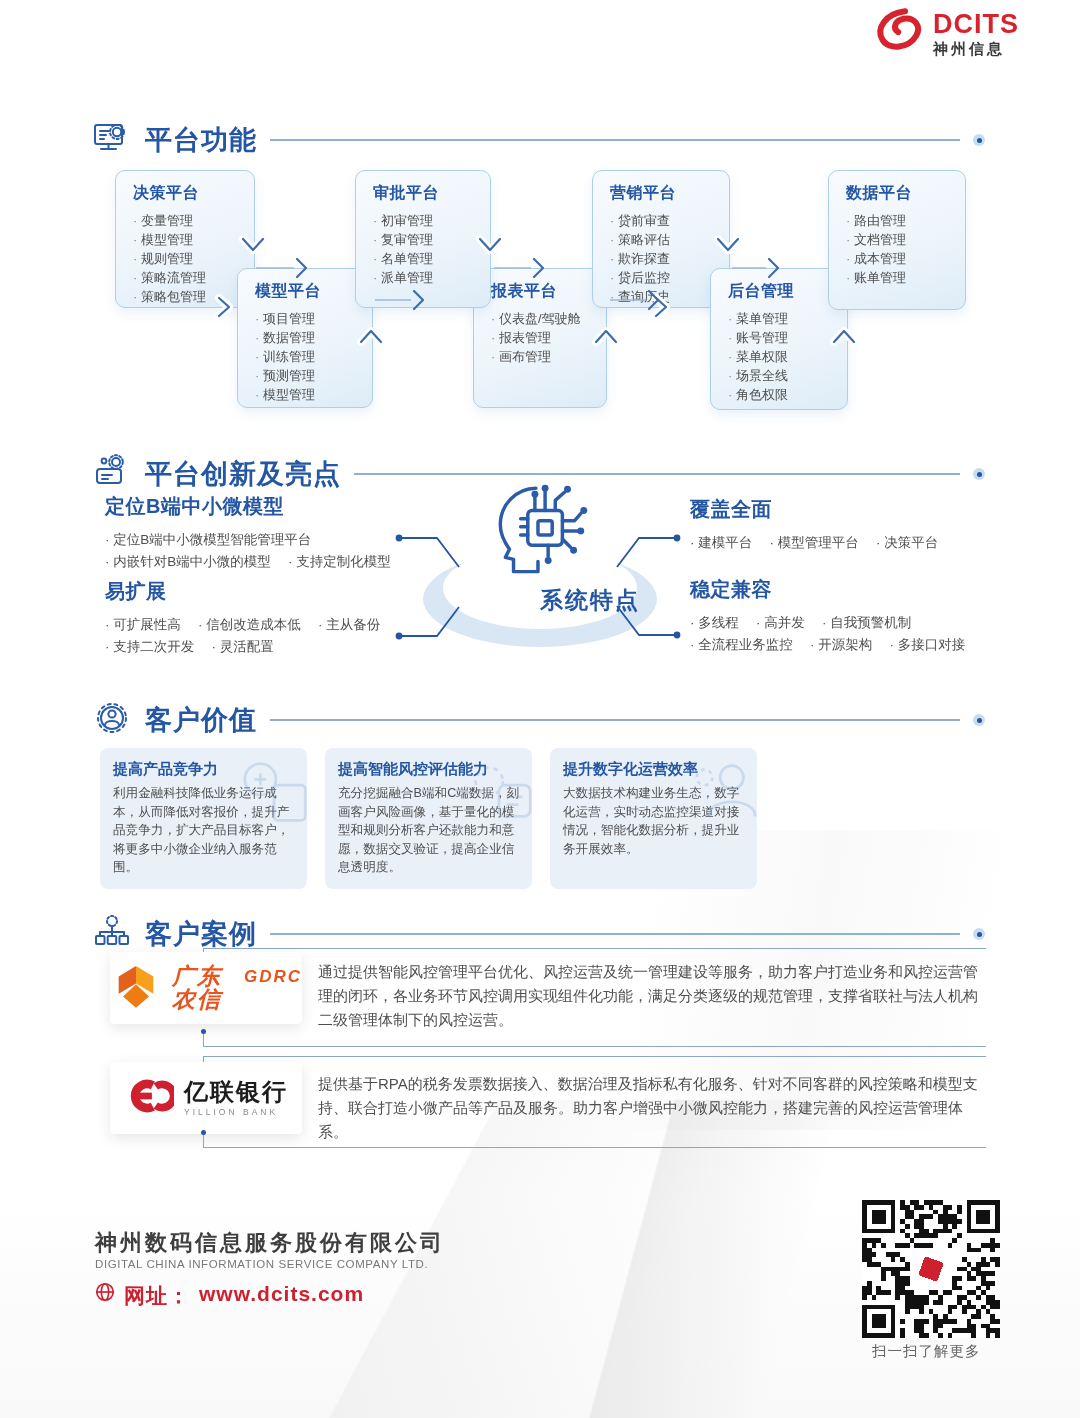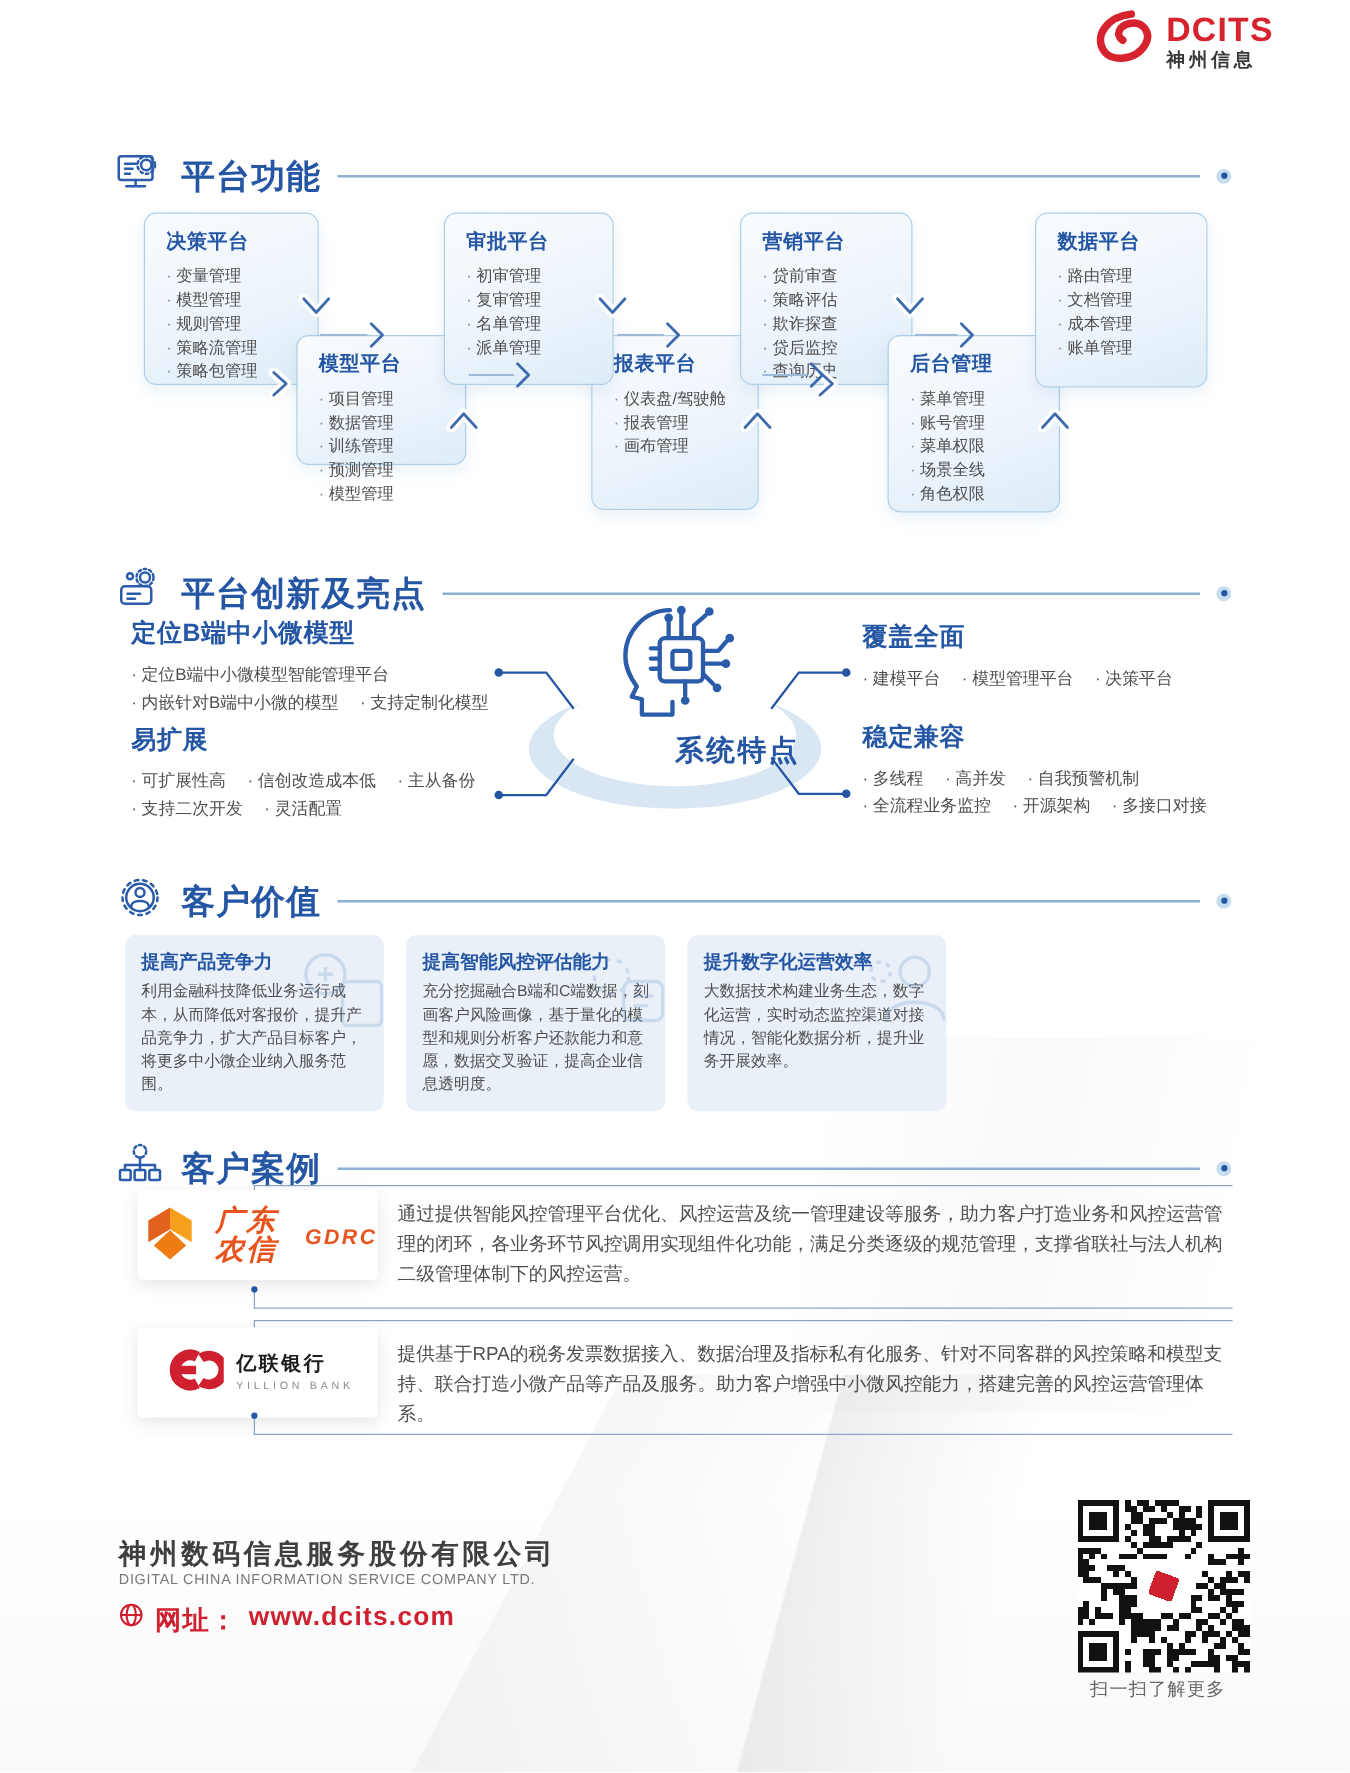--- a/index.html
+++ b/index.html
@@ -51,23 +51,23 @@
   .v-watermark{position:absolute;right:-6px;top:6px;opacity:.22;}
   
   .bracket-top{position:absolute;left:203px;width:782px;height:13px;border-top:1.5px solid #8aa6c9;border-left:1.5px solid #8aa6c9;z-index:2;}
   .bracket-top::after{content:"";position:absolute;left:-3.5px;bottom:-4px;width:5px;height:5px;border-radius:50%;background:#2456a4;}
   .bracket-bot{position:absolute;left:203px;width:782px;height:13px;border-bottom:1.5px solid #8aa6c9;border-left:1.5px solid #8aa6c9;z-index:2;}
   .bracket-bot::after{content:"";position:absolute;left:-3.5px;top:-4px;width:5px;height:5px;border-radius:50%;background:#2456a4;}
   .logo-box{position:absolute;left:110px;width:192px;height:72px;background:#fff;border-radius:4px;z-index:2;
     box-shadow:0 4px 14px rgba(0,0,0,.10);display:flex;align-items:center;justify-content:center;gap:10px;}
   .gdrc-txt{display:flex;flex-direction:row;line-height:1;font-style:italic;}
   .gdrc-cn{font-size:23px;font-weight:bold;color:#e8541e;letter-spacing:2px;}
-  .gdrc-en{font-size:17px;font-weight:bold;color:#e8541e;letter-spacing:2px;margin-top:16px;}
+  .gdrc-en{font-size:17px;font-weight:bold;color:#e8541e;letter-spacing:2px;margin-top:3px;}
   .yil-txt{display:flex;flex-direction:column;line-height:1;}
-  .yil-cn{font-size:16px;font-weight:bold;color:#1c1c1c;letter-spacing:2px;}
+  .yil-cn{font-size:24px;font-weight:bold;color:#1c1c1c;letter-spacing:2px;}
   .yil-en{font-size:8.5px;color:#8a8a8a;letter-spacing:3px;margin-top:4px;}
   .case-text{position:absolute;left:318px;width:668px;font-size:15px;line-height:24px;color:#4f4f4f;z-index:2;}
   
   .f-company{position:absolute;left:95px;top:1228px;font-size:22px;font-weight:bold;color:#3f3f3f;letter-spacing:3px;z-index:2;}
   .f-company-en{position:absolute;left:95px;top:1258px;font-size:11.5px;color:#787878;letter-spacing:.6px;z-index:2;}
   .f-web{position:absolute;left:95px;top:1282px;display:flex;align-items:flex-start;gap:9px;z-index:2;
     font-size:21px;font-weight:bold;color:#cf2030;letter-spacing:1px;}
   .qr-wrap{position:absolute;left:862px;top:1200px;z-index:2;}
   .qr-caption{position:absolute;left:872px;top:1342px;font-size:14.5px;color:#666;letter-spacing:1px;z-index:2;}
 </style>
@@ -108,21 +108,21 @@
   <div class="pcard" style="left:115px;top:170px;width:140px;height:138px;">
     <div class="pcard-title">决策平台</div>
     <div>
         <div class="pitem">变量管理</div>
         <div class="pitem">模型管理</div>
         <div class="pitem">规则管理</div>
         <div class="pitem">策略流管理</div>
         <div class="pitem">策略包管理</div>
       </div>
   </div>
-  <div class="pcard" style="left:237px;top:268px;width:136px;height:104px;">
+  <div class="pcard" style="left:237px;top:268px;width:136px;height:140px;">
     <div class="pcard-title">模型平台</div>
     <div>
         <div class="pitem">项目管理</div>
         <div class="pitem">数据管理</div>
         <div class="pitem">训练管理</div>
         <div class="pitem">预测管理</div>
         <div class="pitem">模型管理</div>
       </div>
   </div>
   <div class="pcard" style="left:473px;top:268px;width:134px;height:140px;">

